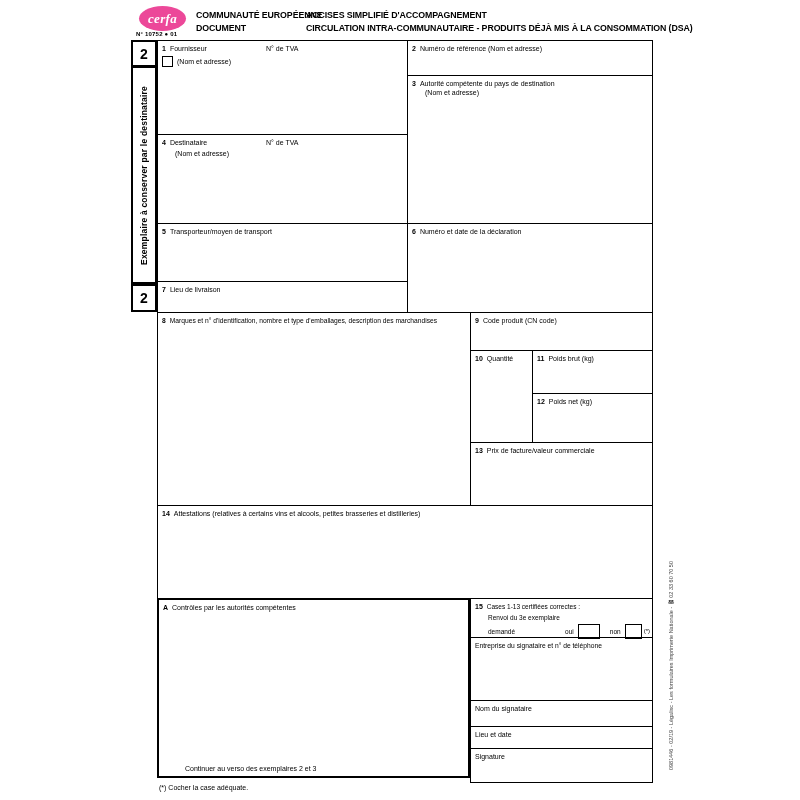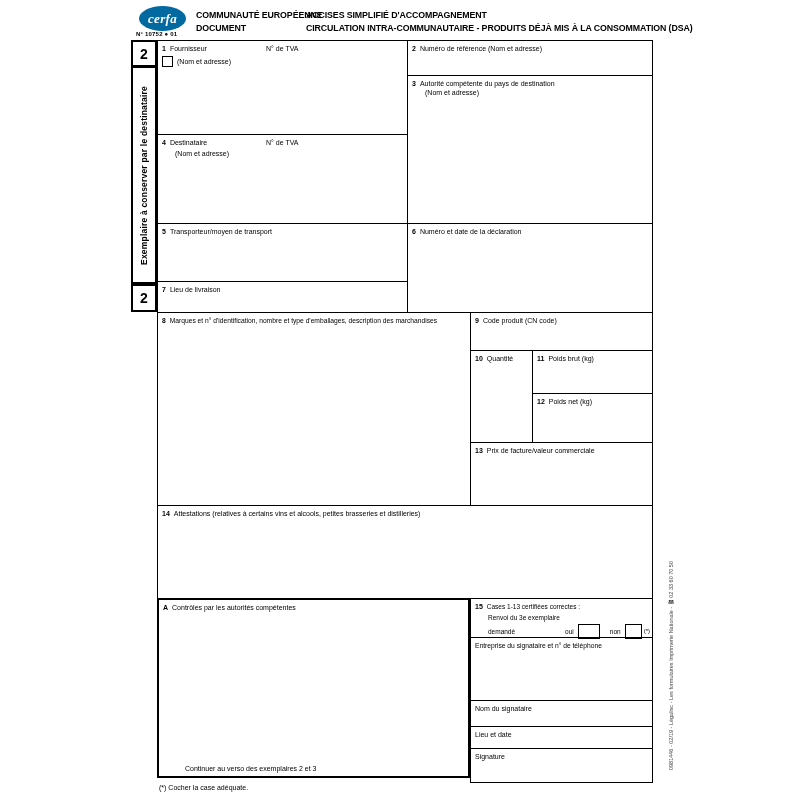--- a/index.html
+++ b/index.html
@@ -4,21 +4,21 @@
 <style>
   html,body{margin:0;padding:0;}
   body{
     width:800px;height:800px;position:relative;background:#fff;
     font-family:"Liberation Sans","DejaVu Sans",sans-serif;color:#000;
     overflow:hidden;
   }
   .abs{position:absolute;box-sizing:border-box;}
   
   .logo{
-    left:139px;top:6px;width:47px;height:25px;background:#0369a1;
+    left:139px;top:6px;width:47px;height:25px;background:#ec4899;
     border-radius:50%;display:flex;align-items:center;justify-content:center;
   }
   .logo span{
     color:#fff;font-style:italic;font-weight:bold;font-size:13px;
     font-family:"Liberation Serif","DejaVu Serif",serif;letter-spacing:.3px;
   }
   .formnum{left:136px;top:31px;font-size:6px;font-weight:bold;letter-spacing:.2px;}
   .hblock{top:9px;font-weight:bold;font-size:8.8px;line-height:13px;letter-spacing:-.1px;white-space:nowrap;}
   .org{left:196px;}
   .ttl{left:306px;}

